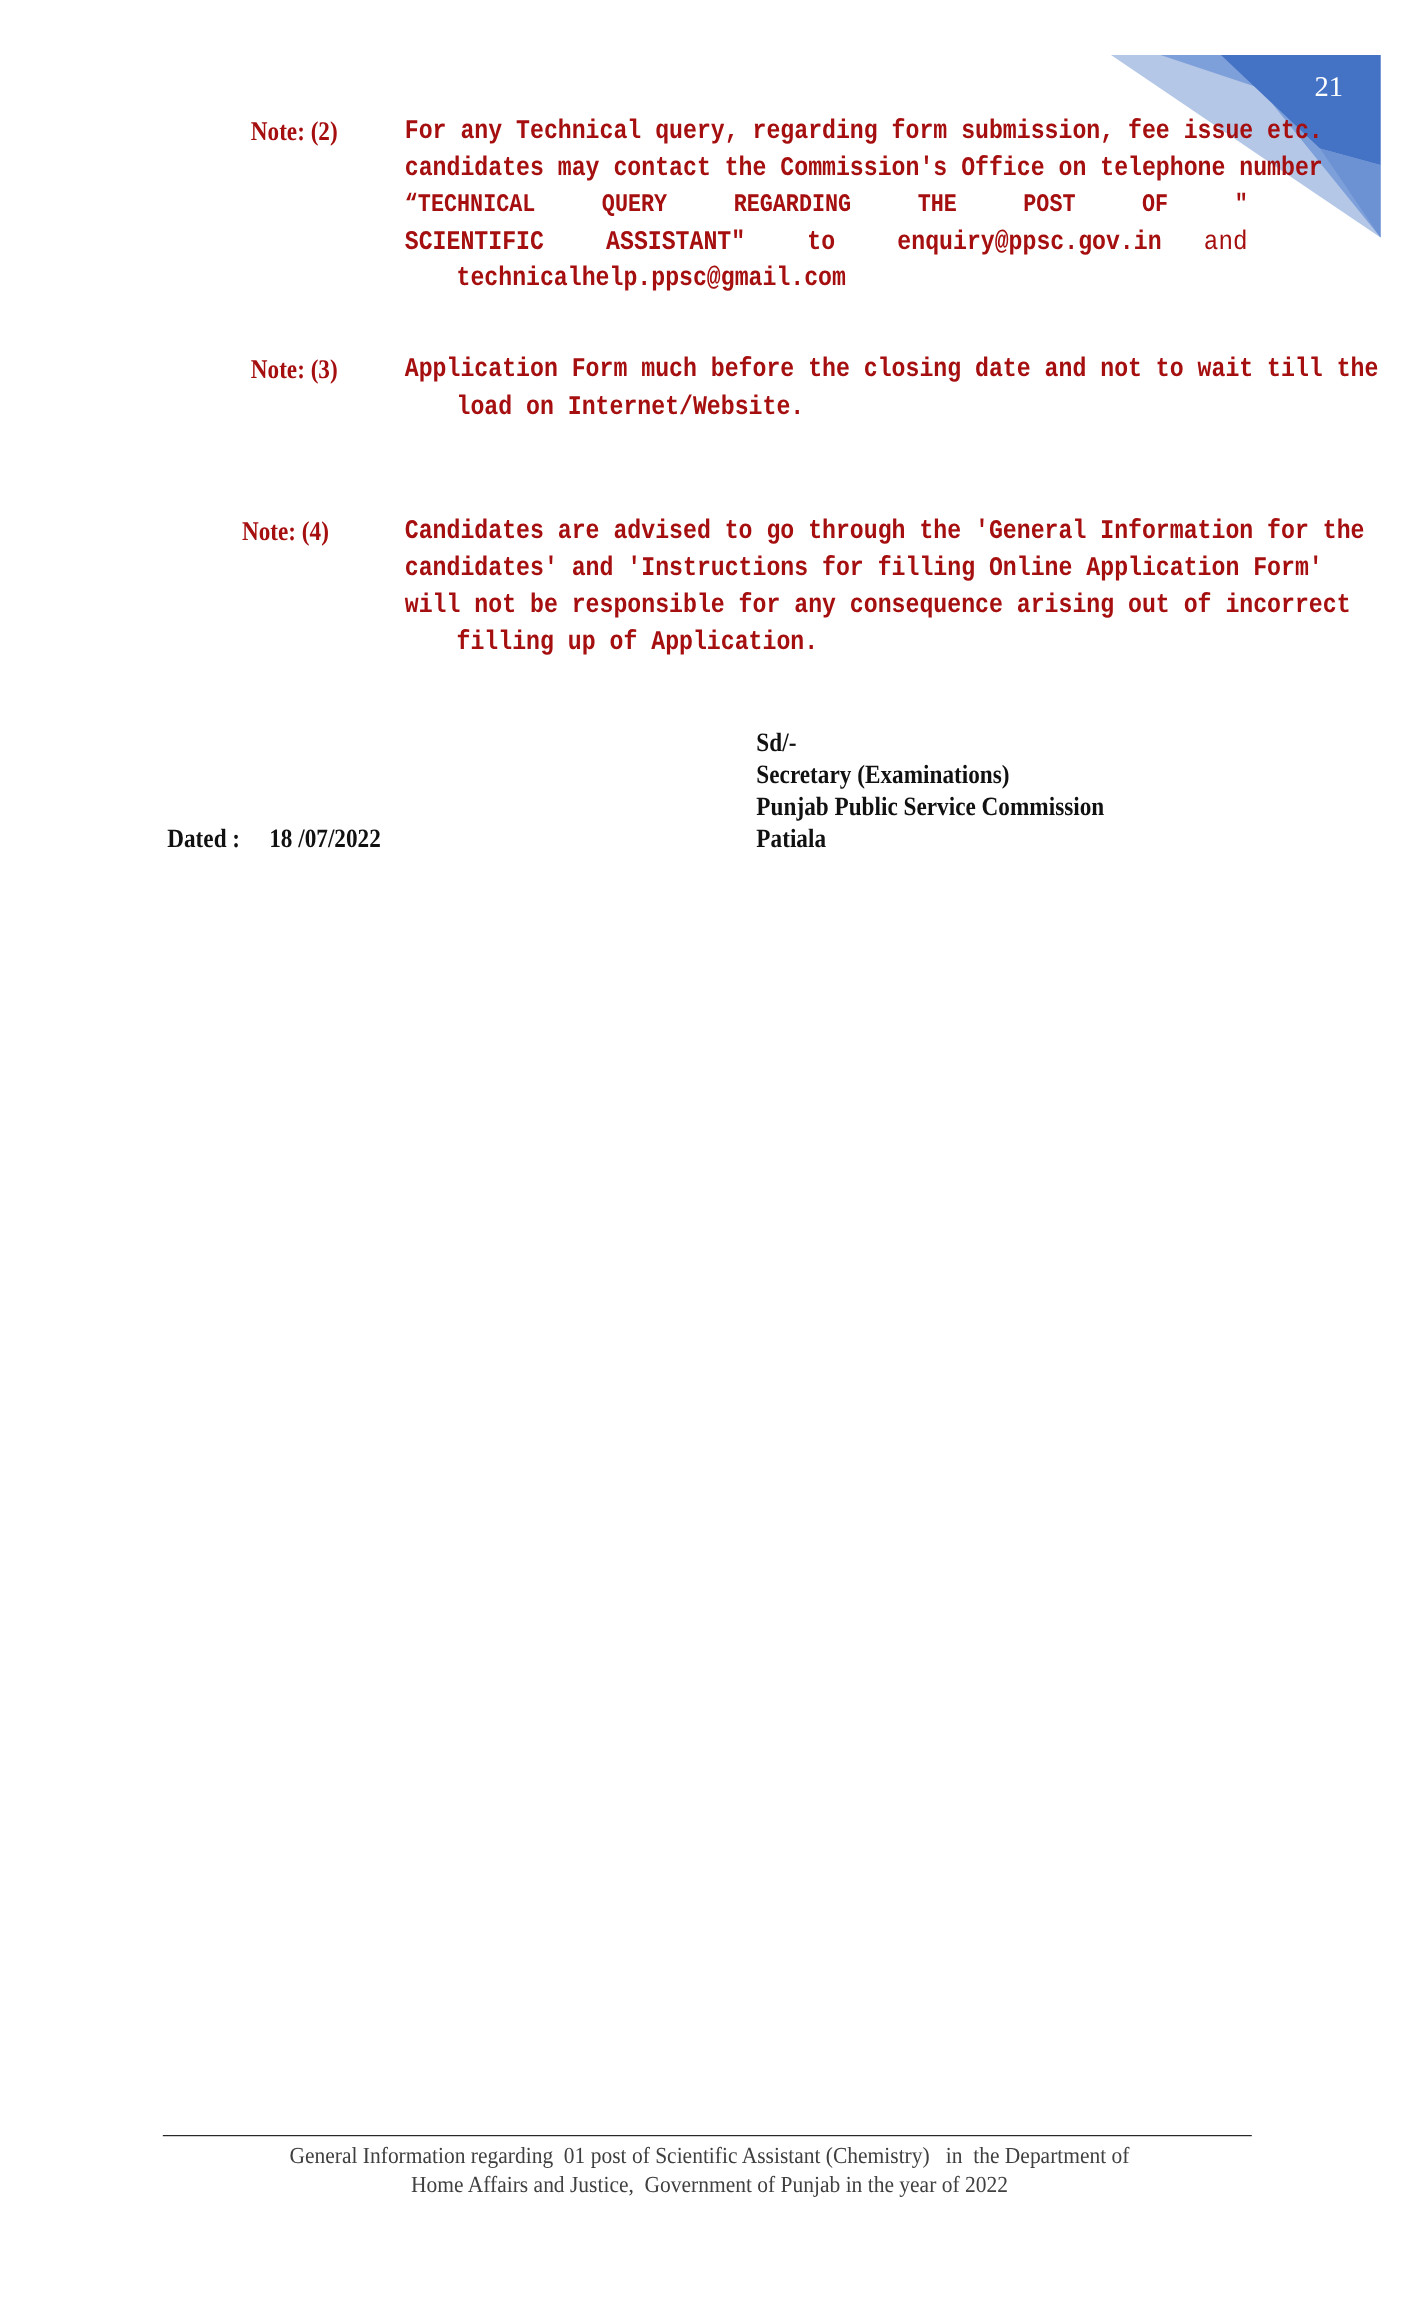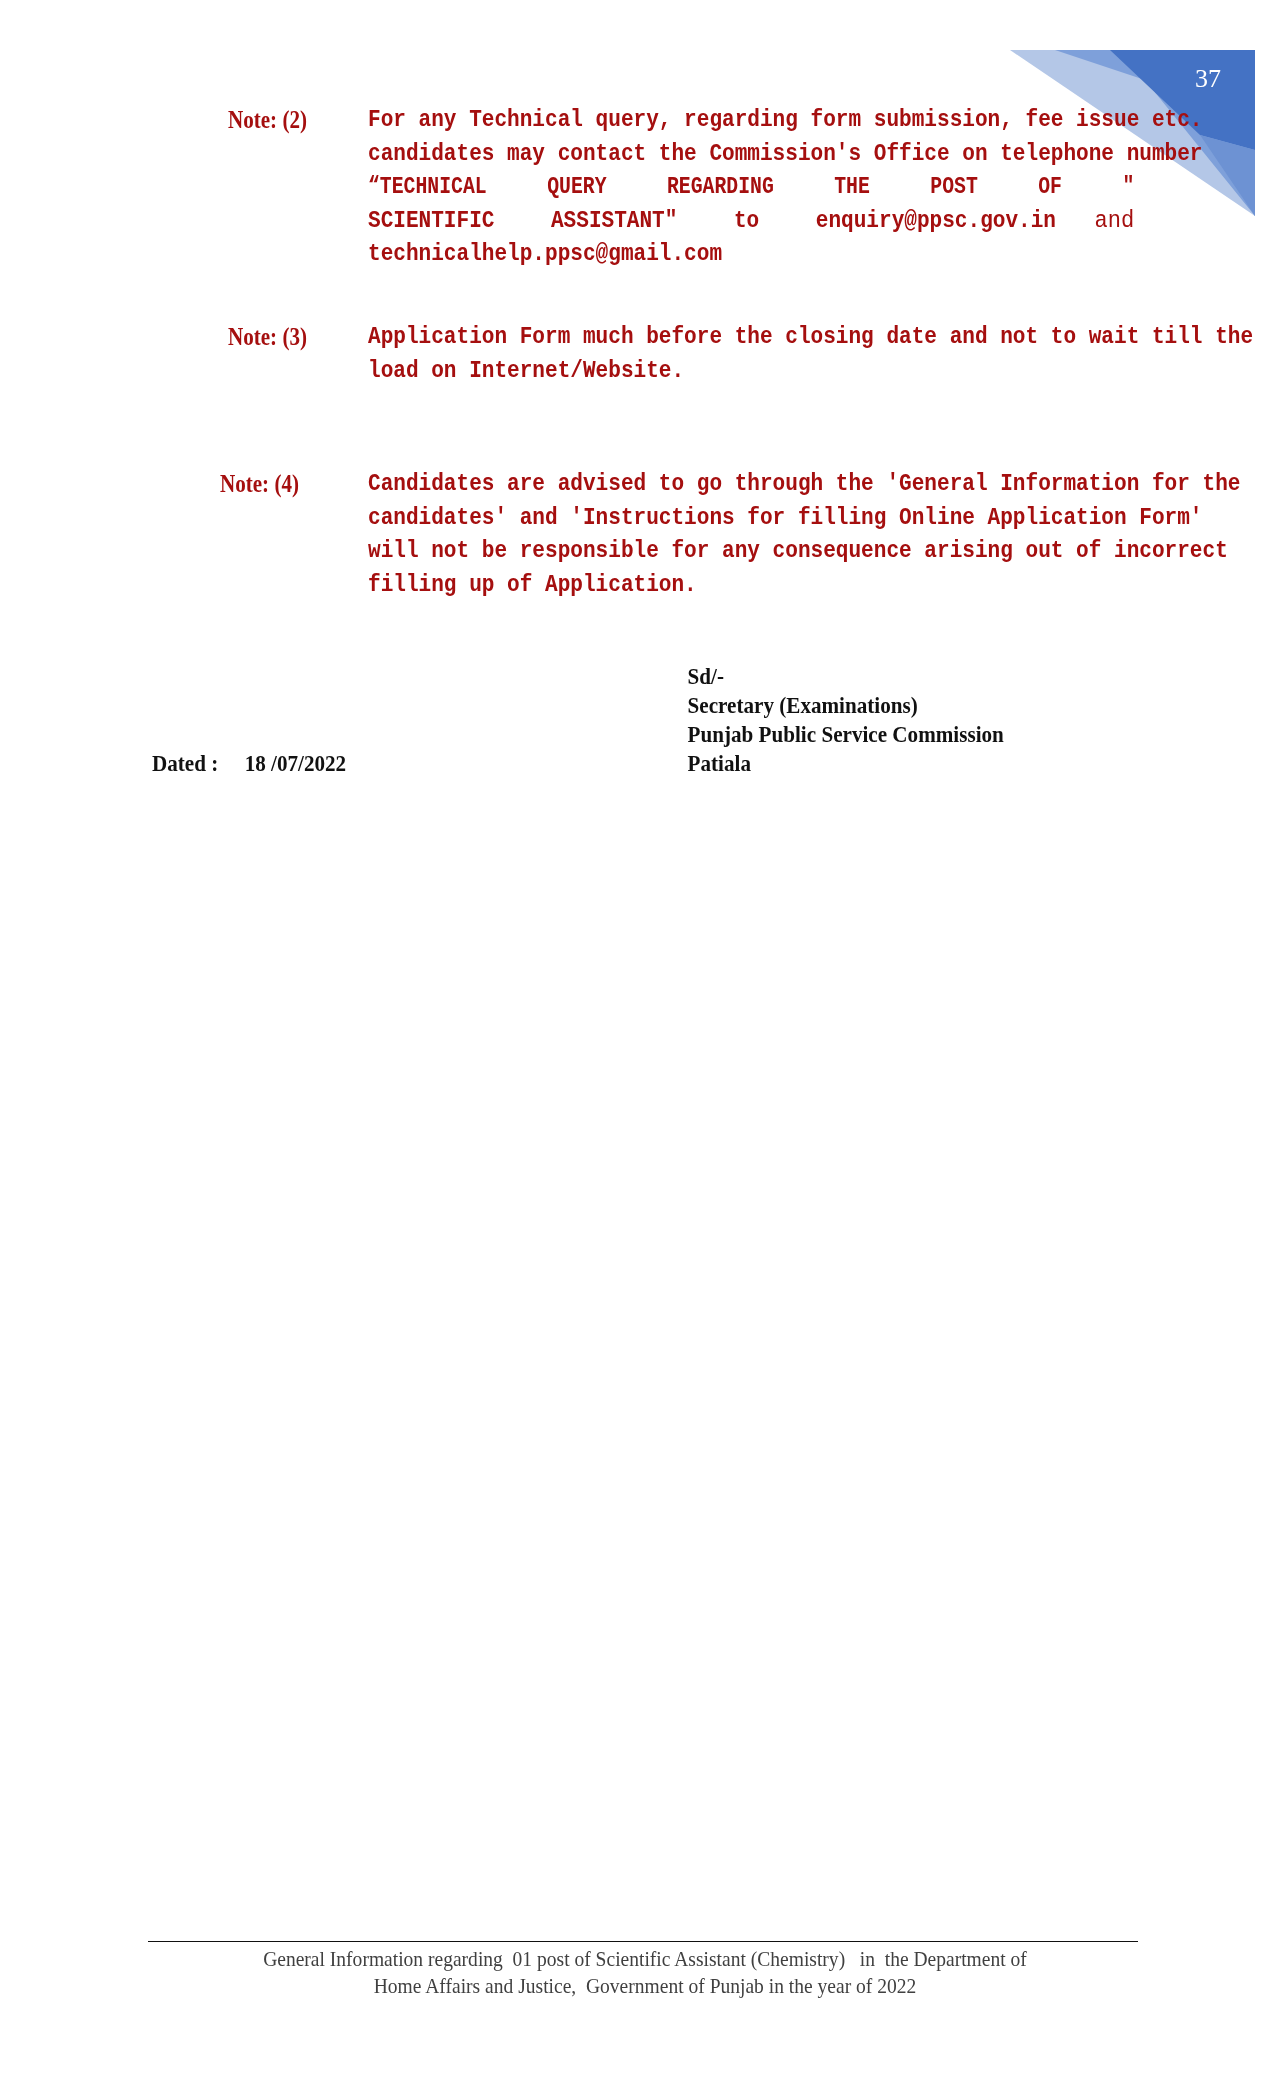--- a/index.html
+++ b/index.html
@@ -51,20 +51,21 @@
     .note-body .line {
       display: block;
       white-space: nowrap;
       text-align: justify;
       text-align-last: justify;
       height: 33.5px;
       font-family: Liberation Mono, monospace;
     }
     .note-body .line.last {
       text-align-last: left;
+      margin-left: 47px;
     }
     .note-body .line .inner {
       display: inline-block;
       transform-origin: left top;
     }
     .normal-weight { font-weight: normal; }
 
     .signature {
       position: absolute;
       left: 660px;
@@ -112,21 +113,21 @@
   </style>
 </head>
 <body>
 
 <svg class="corner" viewBox="0 0 1275 260" width="1275" height="260">
   <polygon points="1010,50 1255,50 1255,216" fill="#b4c7e7"></polygon>
   <polygon points="1055,50 1255,50 1255,216 1145,80" fill="#7ea0da"></polygon>
   <polygon points="1110,50 1255,50 1255,150 1200,135" fill="#4472c4"></polygon>
   <polygon points="1200,135 1255,150 1255,216" fill="#6d92d3"></polygon>
 </svg>
-<div class="page-number">37</div>
+<div class="page-number">21</div>
 
 <div class="note" style="left:0; top:103px; width:1275px;">
   <span class="note-label" style="left:228px; top:0;">Note: (2)</span>
   <div class="note-body">
     <span class="line"><span class="inner" style="transform:scaleX(0.86); width:891px; text-align:justify; text-align-last:justify;">For any Technical query, regarding form submission, fee issue etc.</span></span>
     <span class="line"><span class="inner" style="transform:scaleX(0.86); width:891px; text-align:justify; text-align-last:justify;">candidates may contact the Commission's Office on telephone number</span></span>
     <span class="line"><span class="inner" style="transform:scaleX(0.86); width:891px; text-align:justify; text-align-last:justify; font-size:23px;">“TECHNICAL QUERY REGARDING THE POST OF "</span></span>
     <span class="line" style="position:relative;">
       <span class="inner" style="transform:scaleX(0.86); width:800px; text-align:justify; text-align-last:justify;">SCIENTIFIC ASSISTANT" to enquiry@ppsc.gov.in</span>
       <span class="normal-weight" style="position:absolute; right:0; top:0; font-weight:normal; transform:scaleX(0.9); transform-origin:right top;">and</span>

